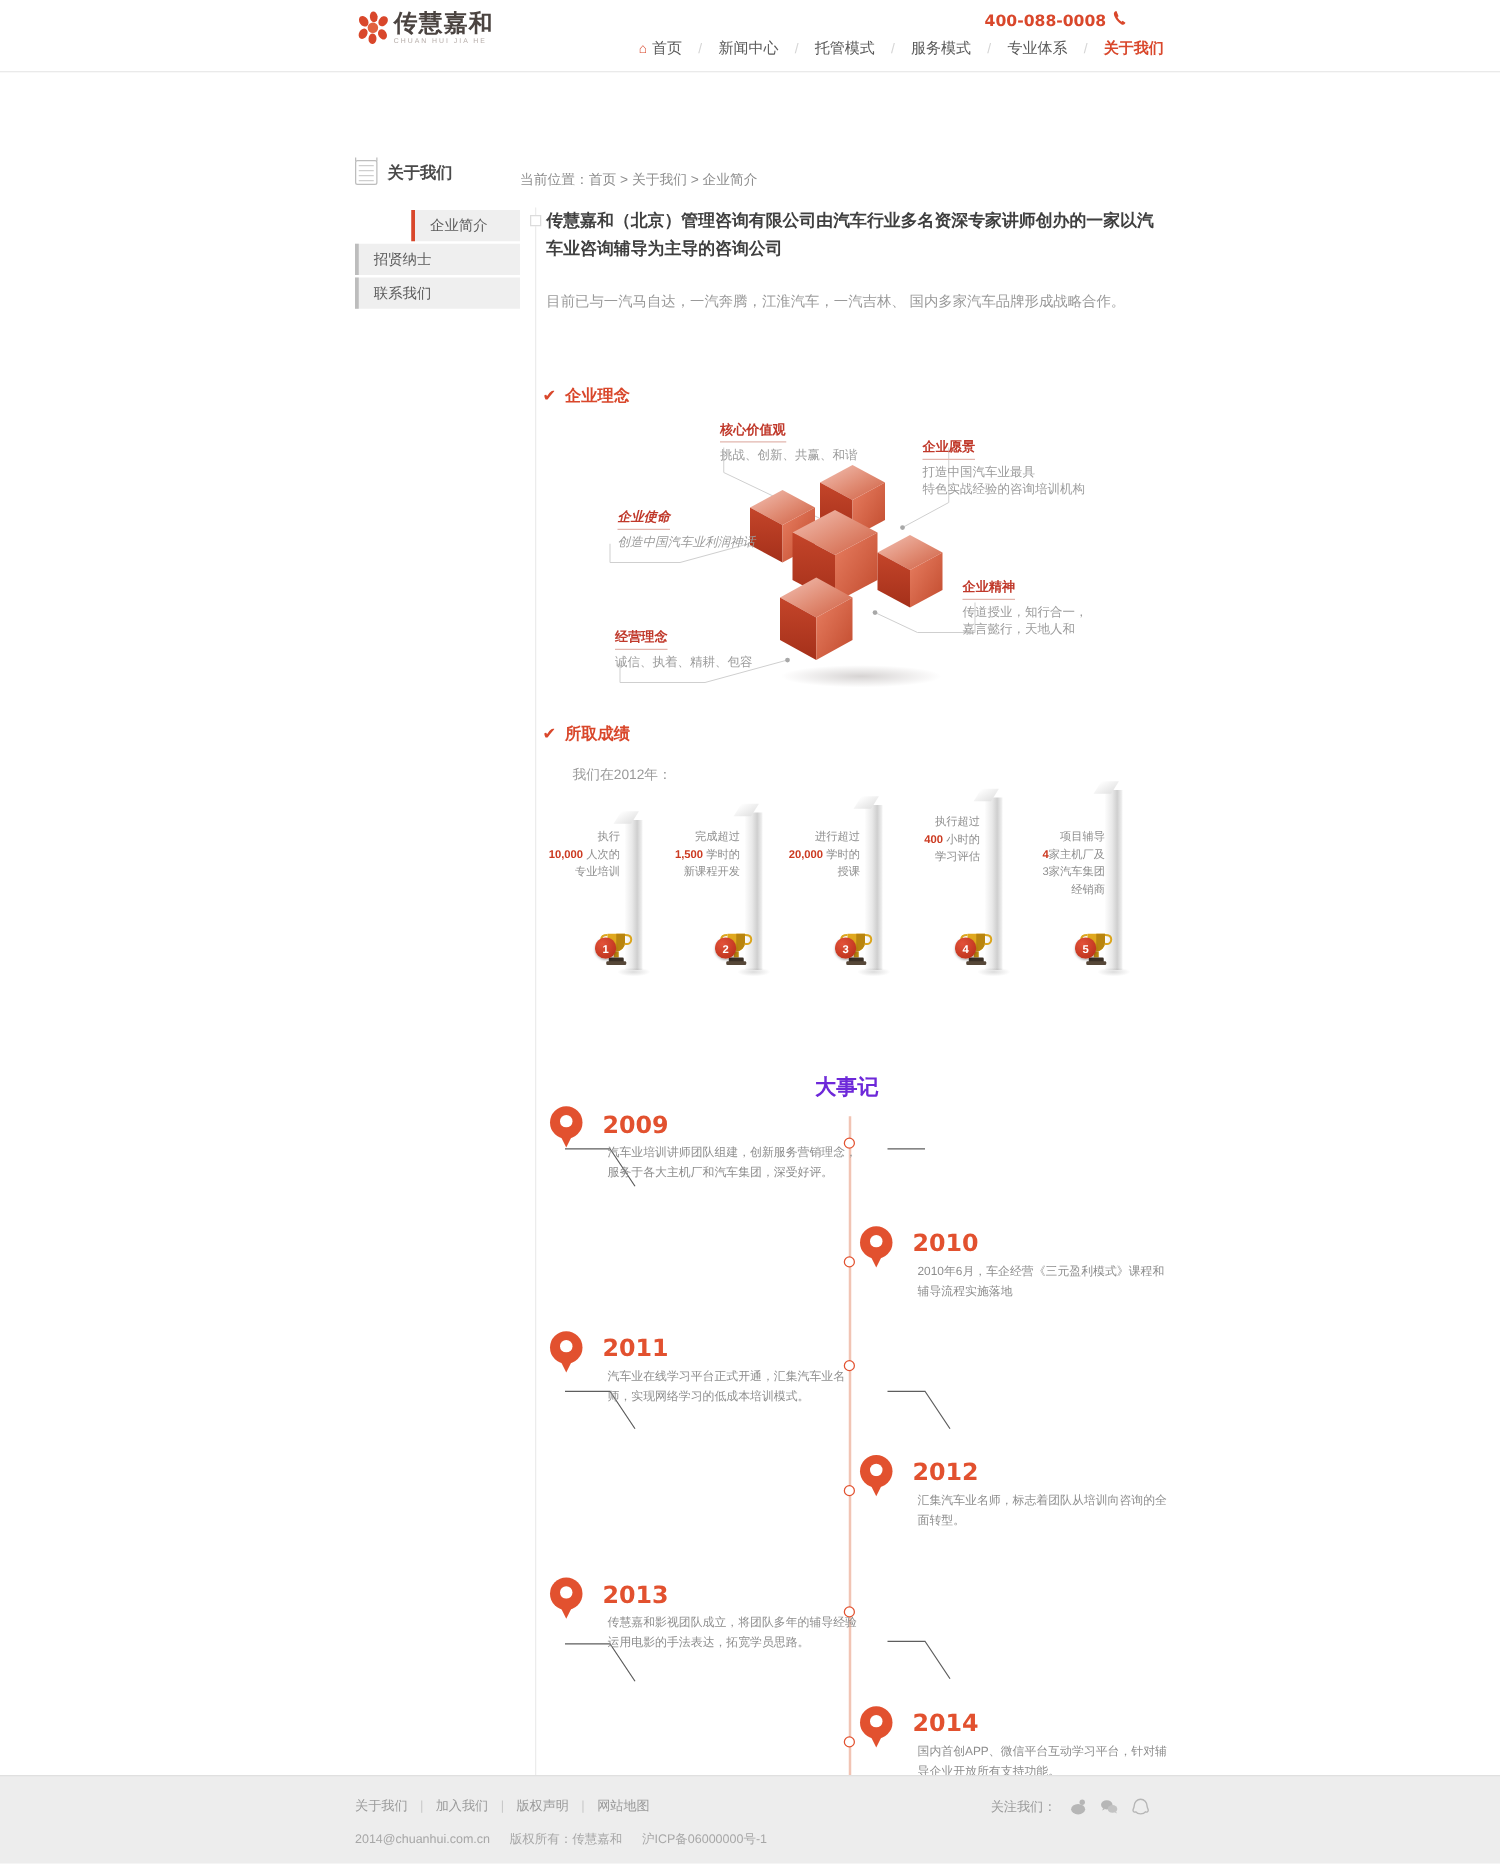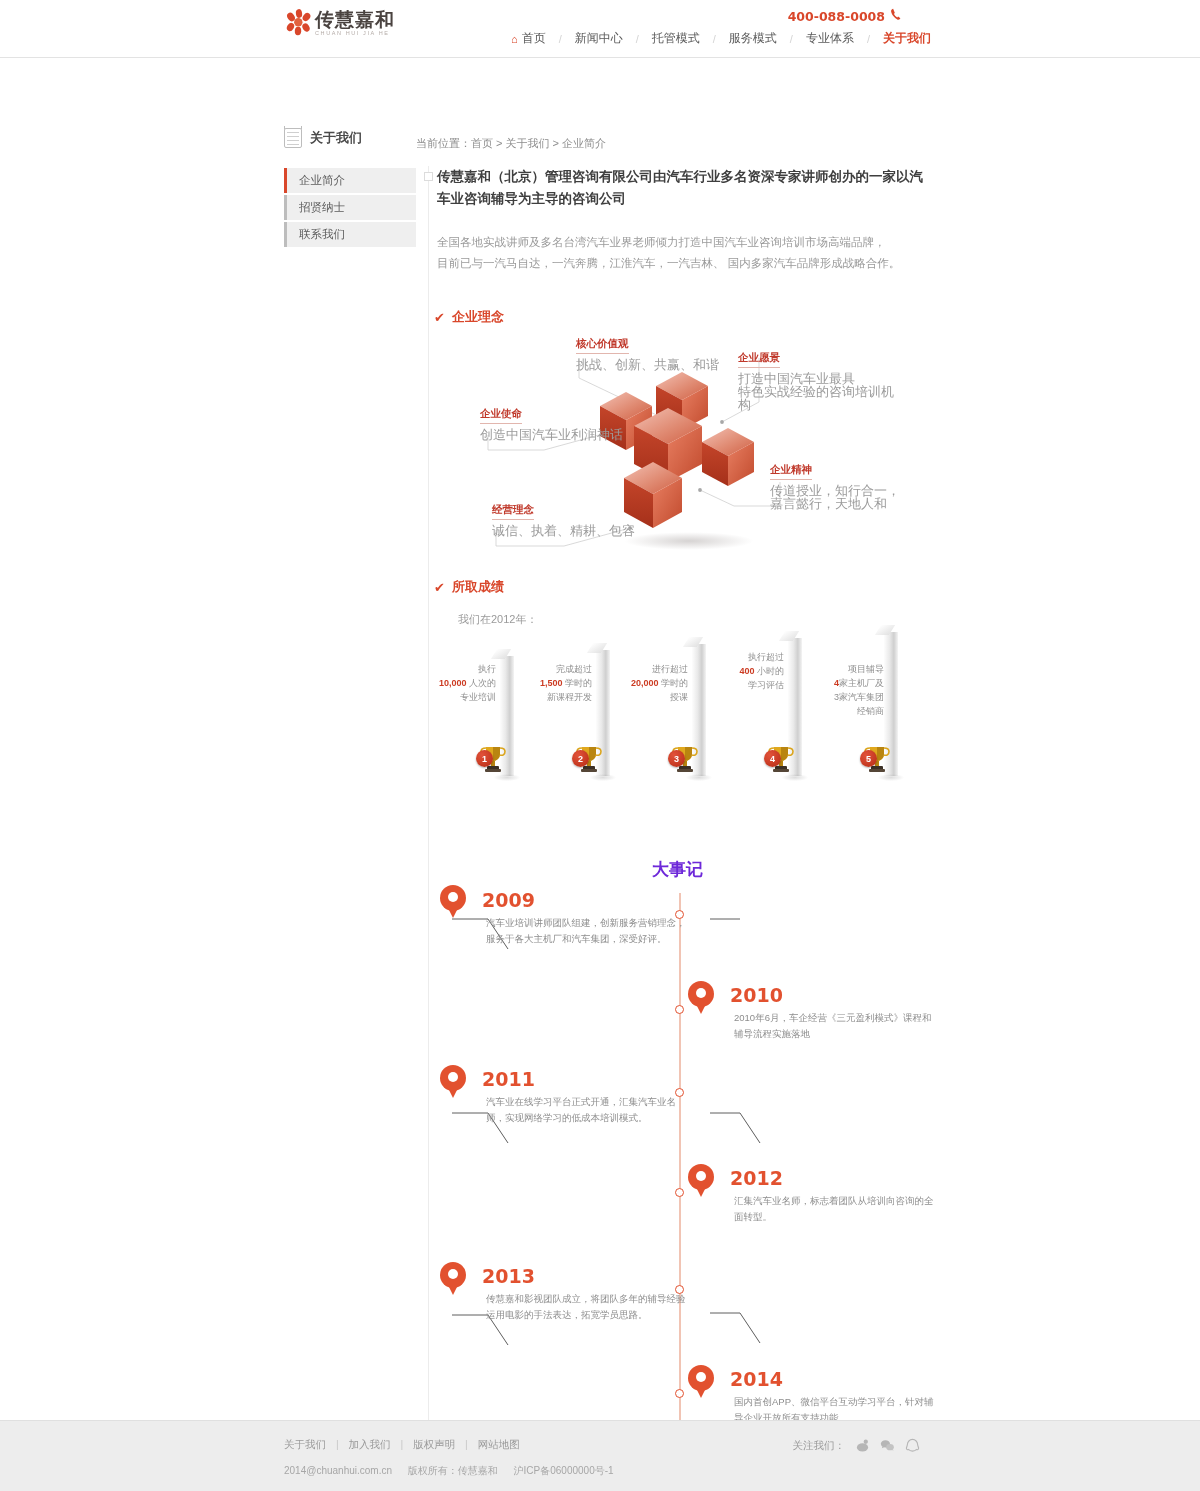--- a/index.html
+++ b/index.html
@@ -83,21 +83,21 @@
   }
 
   
   .side-menu { position:absolute; left:284px; top:110px; width:132px; }
   .side-item {
     height:25px; margin-bottom:2px; background:#efefef;
     display:flex; align-items:center; padding-left:12px;
     font-size:11.5px; color:#5b5b5b; border-left:3px solid #bdbdbd;
     cursor:pointer;
   }
-  .side-item.active { border-left-color:#d9472b; }
+  .side-item.active { border-left-color:#d9472b;margin-left:45px; }
 
   .vline { position:absolute; left:428px; top:108px; width:1px; height:1295px; background:#ececec;}
   .vline-dot{position:absolute; left:424px; top:114px; width:9px;height:9px;border:1px solid #dcdcdc;background:#fff;}
 
   
   .intro { position:absolute; left:437px; top:108px; width:490px; }
   .intro h2 {
     font-size:13.5px; color:#3f3f3f; font-weight:bold; line-height:22px;
   }
   .intro .para { margin-top:22px; font-size:11.5px; color:#9a9a9a; line-height:21px; }
@@ -112,21 +112,21 @@
   
   .philo { position:absolute; left:434px; top:272px; width:470px; height:230px; }
   .cubes-wrap{ position:absolute; left:160px; top:20px; width:180px; height:190px; }
   .shadow-ellipse{
     position:absolute; left:30px; top:182px; width:130px;height:18px;
     background:radial-gradient(ellipse at center, rgba(120,110,108,.30) 0%, rgba(120,110,108,0) 70%);
   }
 
   .lbl { position:absolute; }
   .lbl .t { color:#c0392b; font-weight:bold; font-size:10.5px; border-bottom:1px solid #e2b6ae; padding-bottom:2px; display:inline-block;}
-  .lbl .d { color:#9b9b9b; font-size:13px; line-height:13px; margin-top:4px; }
+  .lbl .d { color:#9b9b9b; font-size:10px; line-height:13px; margin-top:4px; }
 
   
   .ach { position:absolute; left:434px; top:518px; width:480px; height:230px; }
   .ach-sub { position:absolute; left:24px; top:36px; font-size:11px; color:#9a9a9a;}
   .pillars{ position:absolute; left:0; top:62px; width:480px; height:160px;}
   .pill-group{ position:absolute; width:96px; }
   .pill-text{ text-align:right; font-size:9px; color:#8f8f8f; line-height:14px; width:62px;}
   .pill-text b{ color:#cc3b22; font-weight:bold; }
   .pillar{
     position:absolute; width:14px;
@@ -272,21 +272,20 @@
         <span>联系我们</span>
       </div>
     </div>
 
     <div class="vline"></div>
     <div class="vline-dot"></div>
 
     <div class="intro">
       <h2>传慧嘉和（北京）管理咨询有限公司由汽车行业多名资深专家讲师创办的一家以汽车业咨询辅导为主导的咨询公司</h2>
       <div class="para">
-        <div>全国各地实战讲师及多名台湾汽车业界老师倾力打造中国汽车业咨询培训市场高端品牌，</div>
         <div>目前已与一汽马自达，一汽奔腾，江淮汽车，一汽吉林、 国内多家汽车品牌形成战略合作。</div>
       </div>
     </div>
 
     <div class="sec-head" style="left:434px; top:250px;">
       <span class="tick">✔</span>
       <span>企业理念</span>
     </div>
 
     <div class="philo">
@@ -363,21 +362,21 @@
         <div class="t">核心价值观</div>
         <div class="d">挑战、创新、共赢、和谐</div>
       </div>
 
       <div class="lbl" style="left:304px; top:6px; white-space:pre-line;">
         <div class="t">企业愿景</div>
         <div class="d">打造中国汽车业最具
 特色实战经验的咨询培训机构</div>
       </div>
 
-      <div class="lbl" style="left:46px; top:76px;">
+      <div class="lbl" style="left:60px; top:76px;font-style:italic;">
         <div class="t">企业使命</div>
         <div class="d">创造中国汽车业利润神话</div>
       </div>
 
       <div class="lbl" style="left:336px; top:118px; white-space:pre-line;">
         <div class="t">企业精神</div>
         <div class="d">传道授业，知行合一，
 嘉言懿行，天地人和</div>
       </div>
 

